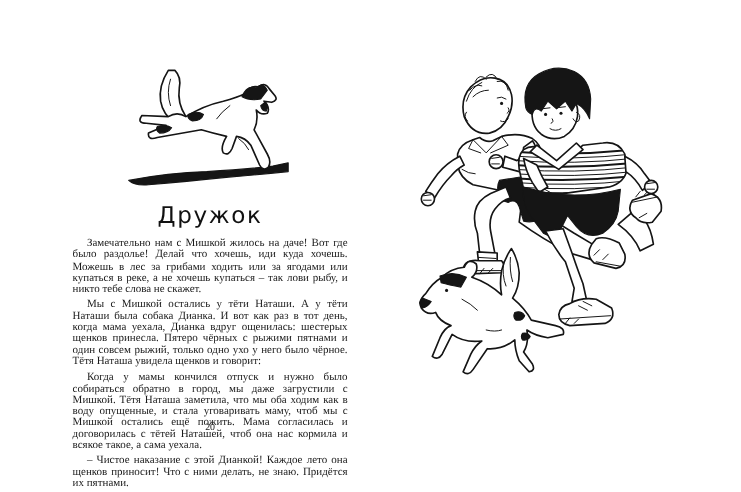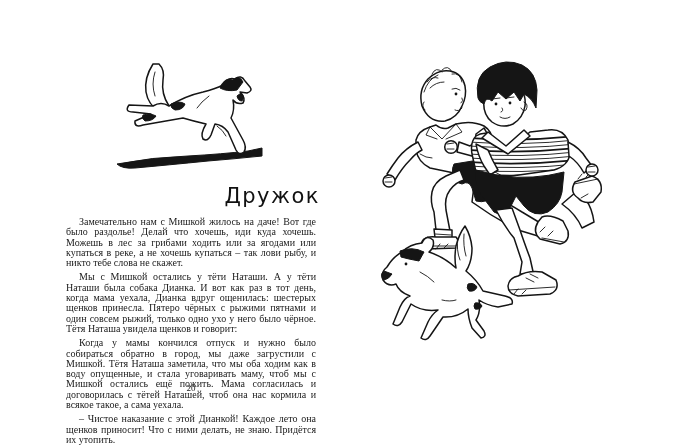--- a/index.html
+++ b/index.html
@@ -1,19 +1,19 @@
 <!DOCTYPE html>
 <html><head>
 <meta charset="utf-8">
 <style>
   html,body{margin:0;padding:0;background:#fff;}
   .spread{position:relative;width:674px;height:447px;background:#ffffff;overflow:hidden;
           font-family:"Liberation Serif",serif;color:#151515;}
   .illus-small{position:absolute;left:113px;top:62px;width:152px;height:112px;margin:0;}
-  .story-title{position:absolute;left:62px;top:183px;width:258px;margin:0;text-align:right;
+  .story-title{position:absolute;left:62px;top:183px;width:258px;margin:0;text-align:center;
           font-family:"DejaVu Sans",sans-serif;font-weight:normal;font-size:21px;line-height:26px;
           letter-spacing:1.5px;color:#111;}
   .story-body{position:absolute;left:62px;top:213px;width:258px;}
   .story-body p{margin:4px;text-indent:13px;text-align:justify;
           font-size:10px;line-height:10.3px;color:#1a1a1a;}
   .page-num{position:absolute;left:62px;top:383px;width:258px;text-align:center;
           font-size:9px;color:#1a1a1a;}
   .illus-large{position:absolute;left:372px;top:46px;width:238px;height:306px;margin:0;}
   svg{display:block;width:100%;height:100%;}
   .w{fill:#ffffff;stroke:#151515;stroke-width:1.5;stroke-linecap:round;stroke-linejoin:round;}
@@ -56,21 +56,21 @@
         </g>
       </svg>
     </figure>
 
     <h1 class="story-title">Дружок</h1>
 
     <div class="story-body">
       <p>Замечательно нам с Мишкой жилось на даче! Вот где было раздолье! Делай что хочешь, иди куда хочешь. Можешь в лес за грибами ходить или за ягодами или купаться в реке, а не хочешь купаться – так лови рыбу, и никто тебе слова не скажет.</p>
       <p>Мы с Мишкой остались у тёти Наташи. А у тёти Наташи была собака Дианка. И вот как раз в тот день, когда мама уехала, Дианка вдруг ощенилась: шестерых щенков принесла. Пятеро чёрных с рыжими пятнами и один совсем рыжий, только одно ухо у него было чёрное. Тётя Наташа увидела щенков и говорит:</p>
       <p>Когда у мамы кончился отпуск и нужно было собираться обратно в город, мы даже загрустили с Мишкой. Тётя Наташа заметила, что мы оба ходим как в воду опущенные, и стала уговаривать маму, чтоб мы с Мишкой остались ещё пожить. Мама согласилась и договорилась с тётей Наташей, чтоб она нас кормила и всякое такое, а сама уехала.</p>
-      <p>– Чистое наказание с этой Дианкой! Каждое лето она щенков приносит! Что с ними делать, не знаю. Придётся их утопить.</p>
+      <p>– Чистое наказание с этой Дианкой! Каждое лето она щенков приносит! Что с ними делать, не знаю. Придётся их пятнами.</p>
     </div>
 
     <div class="page-num">20</div>
   </section>
 
   <section>
     <figure class="illus-large">
       <svg viewBox="0 0 238 306">
         <defs>
           <clipPath id="shirtclip">

